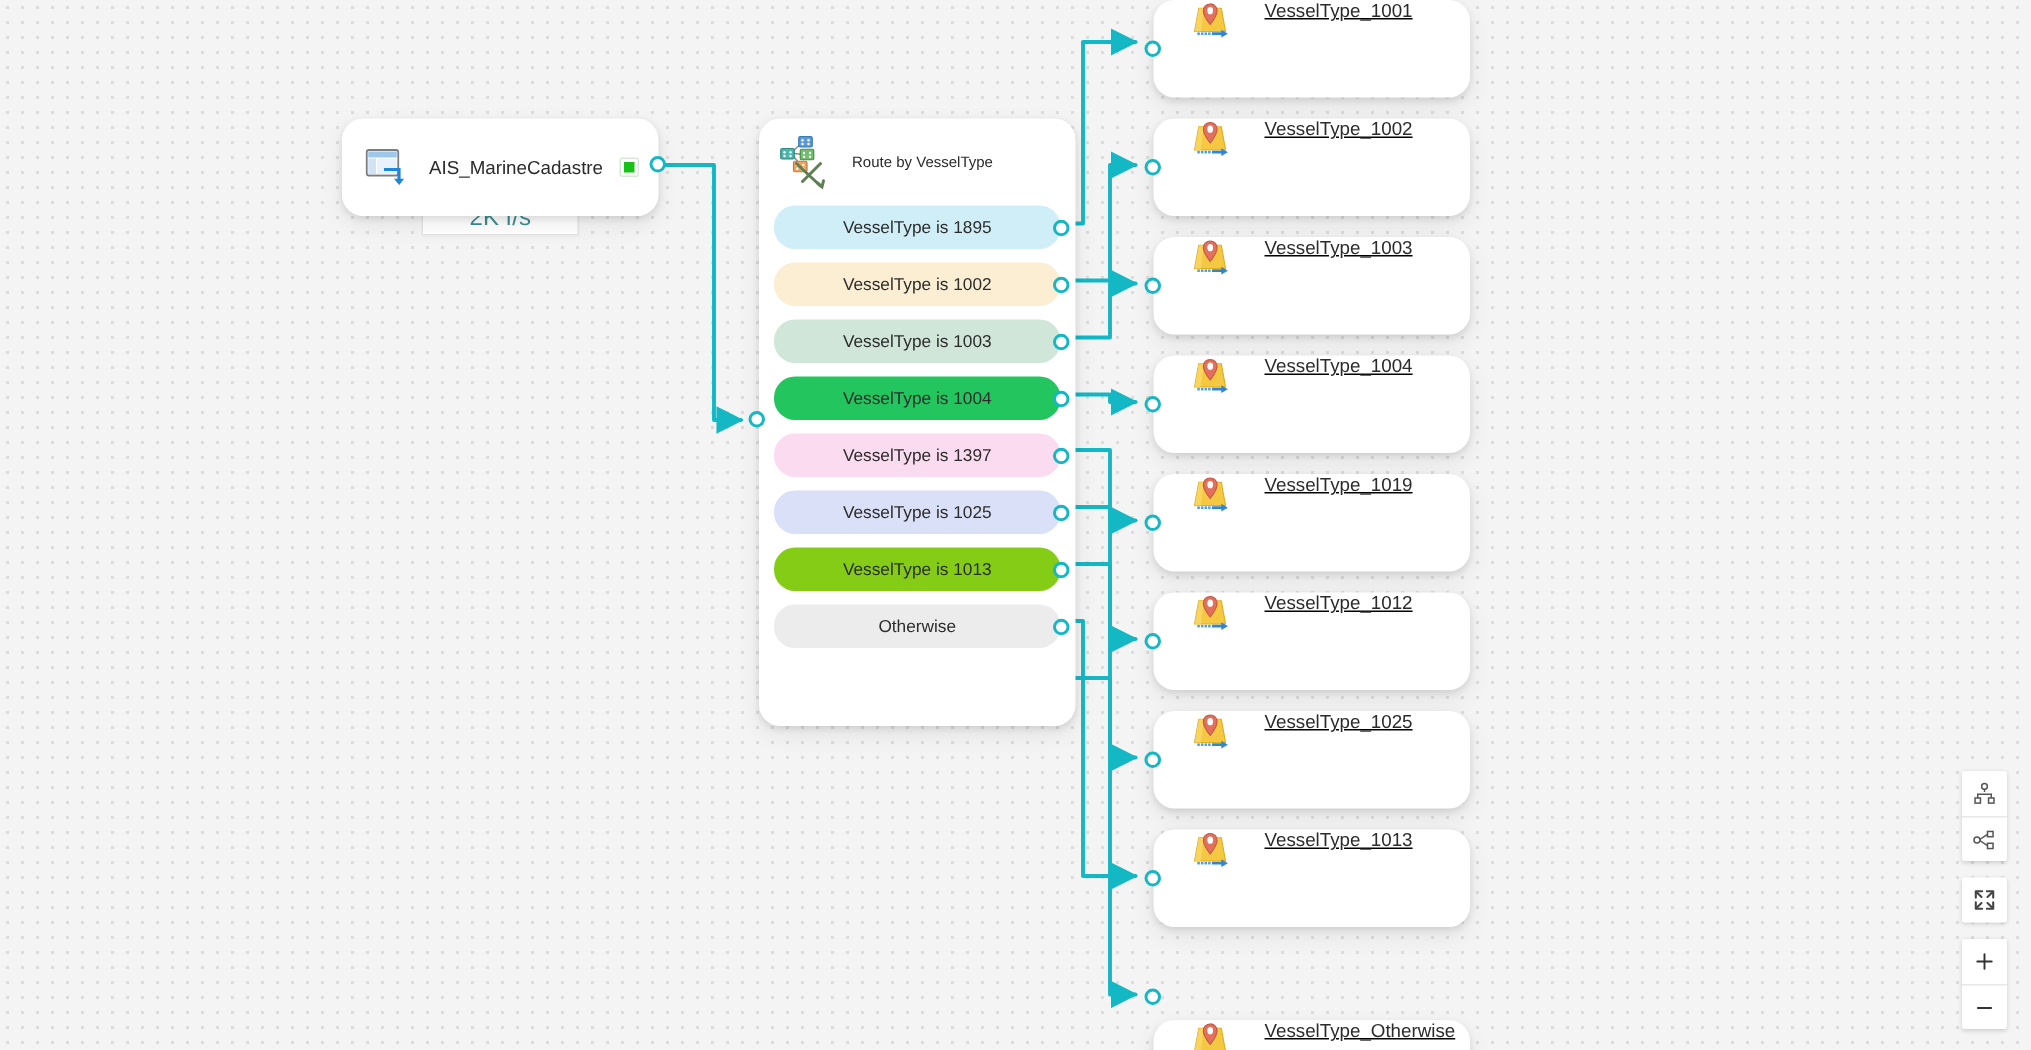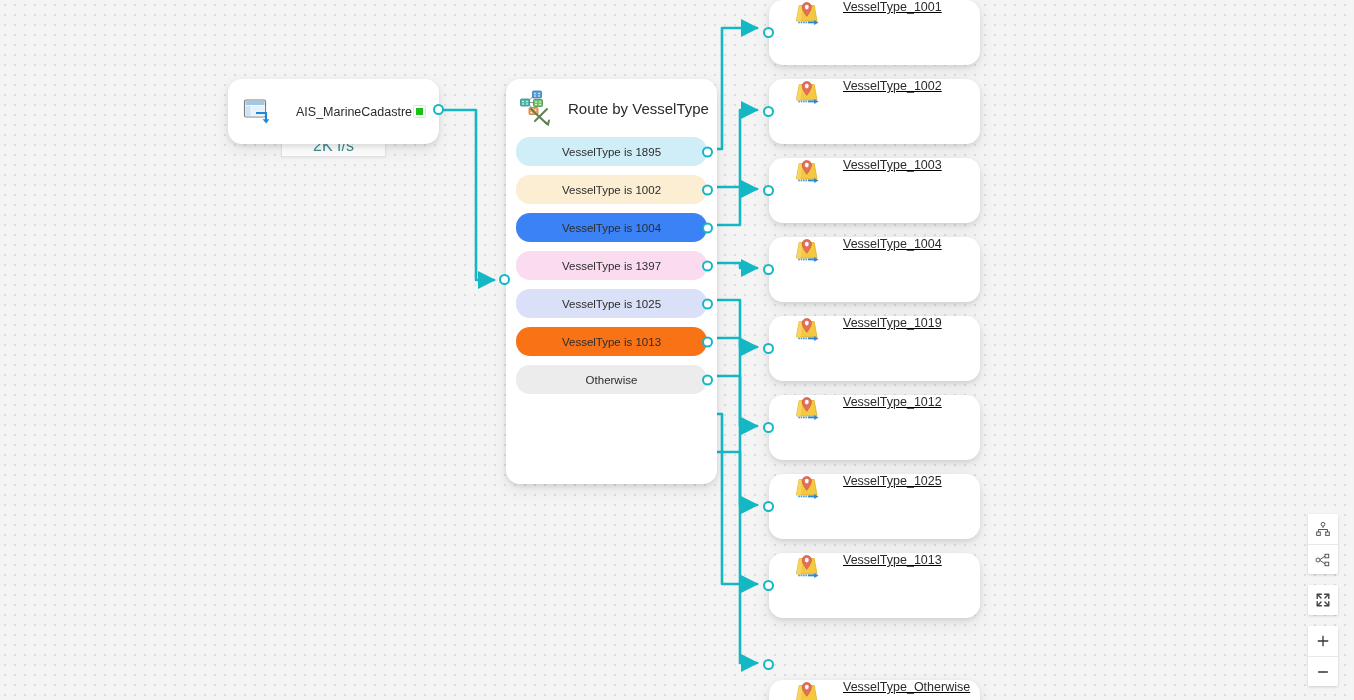--- a/index.html
+++ b/index.html
@@ -41,21 +41,21 @@
     left: 228px; top: 79px;
     width: 211px; height: 65px;
     display: flex; align-items: center;
     padding: 0 14px;
   }
   .src-icon { width: 30px; height: 30px; position: relative; flex: 0 0 auto; }
   .src-label {
     flex: 1 1 auto;
     font-size: 12.5px;
     color: #2b2b2b;
-    margin-left: 24px;
+    margin-left: 14px;
     white-space: nowrap;
   }
   .status-sq {
     width: 11px; height: 11px;
     background: #18c018;
     border: 2px solid #ffffff;
     box-shadow: 0 0 0 1px #d6e9d6;
     border-radius: 1px;
     flex: 0 0 auto;
   }
@@ -79,21 +79,21 @@
     padding: 0;
     overflow: visible;
   }
   .router-head {
     display: flex; align-items: center;
     height: 58px;
     padding: 0 12px;
   }
   .router-icon { width: 40px; height: 40px; position: relative; flex: 0 0 auto; }
   .router-title {
-    font-size: 15px; color: #2b2b2b;
+    font-size: 10px; color: #2b2b2b;
     margin-left: 10px;
     white-space: nowrap;
   }
   .rules { padding: 0 10px 10px 10px; }
   .rule {
     position: relative;
     height: 29px;
     border-radius: 14px;
     margin-bottom: 9px;
     display: flex; align-items: center; justify-content: center;
@@ -267,33 +267,37 @@
     </div>
     <div class="rules">
       <div class="rule" style="background: rgb(207, 238, 248);">
         <span>VesselType is 1895</span>
       <span class="port"></span>
         </div>
       <div class="rule" style="background: rgb(252, 238, 210);">
         <span>VesselType is 1002</span>
       <span class="port"></span>
         </div>
-      <div class="rule" style="background: #3b82f6; text-align: right;">
+      <div class="rule" style="background: rgb(207, 230, 216);">
+        <span>VesselType is 1003</span>
+      <span class="port"></span>
+        </div>
+      <div class="rule" style="background: #22c55e; text-align: right;">
         <span>VesselType is 1004</span>
       <span class="port"></span>
         </div>
       <div class="rule" style="background: rgb(251, 219, 239);">
         <span>VesselType is 1397</span>
       <span class="port"></span>
         </div>
       <div class="rule" style="background: rgb(217, 224, 247);">
         <span>VesselType is 1025</span>
       <span class="port"></span>
         </div>
-      <div class="rule" style="background: #f97316;">
+      <div class="rule" style="background: #84cc16;">
         <span>VesselType is 1013</span>
       <span class="port"></span>
         </div>
       <div class="rule" style="background: rgb(236, 236, 236);">
         <span>Otherwise</span>
       <span class="port"></span>
         </div>
     </div>
   </div>
 

